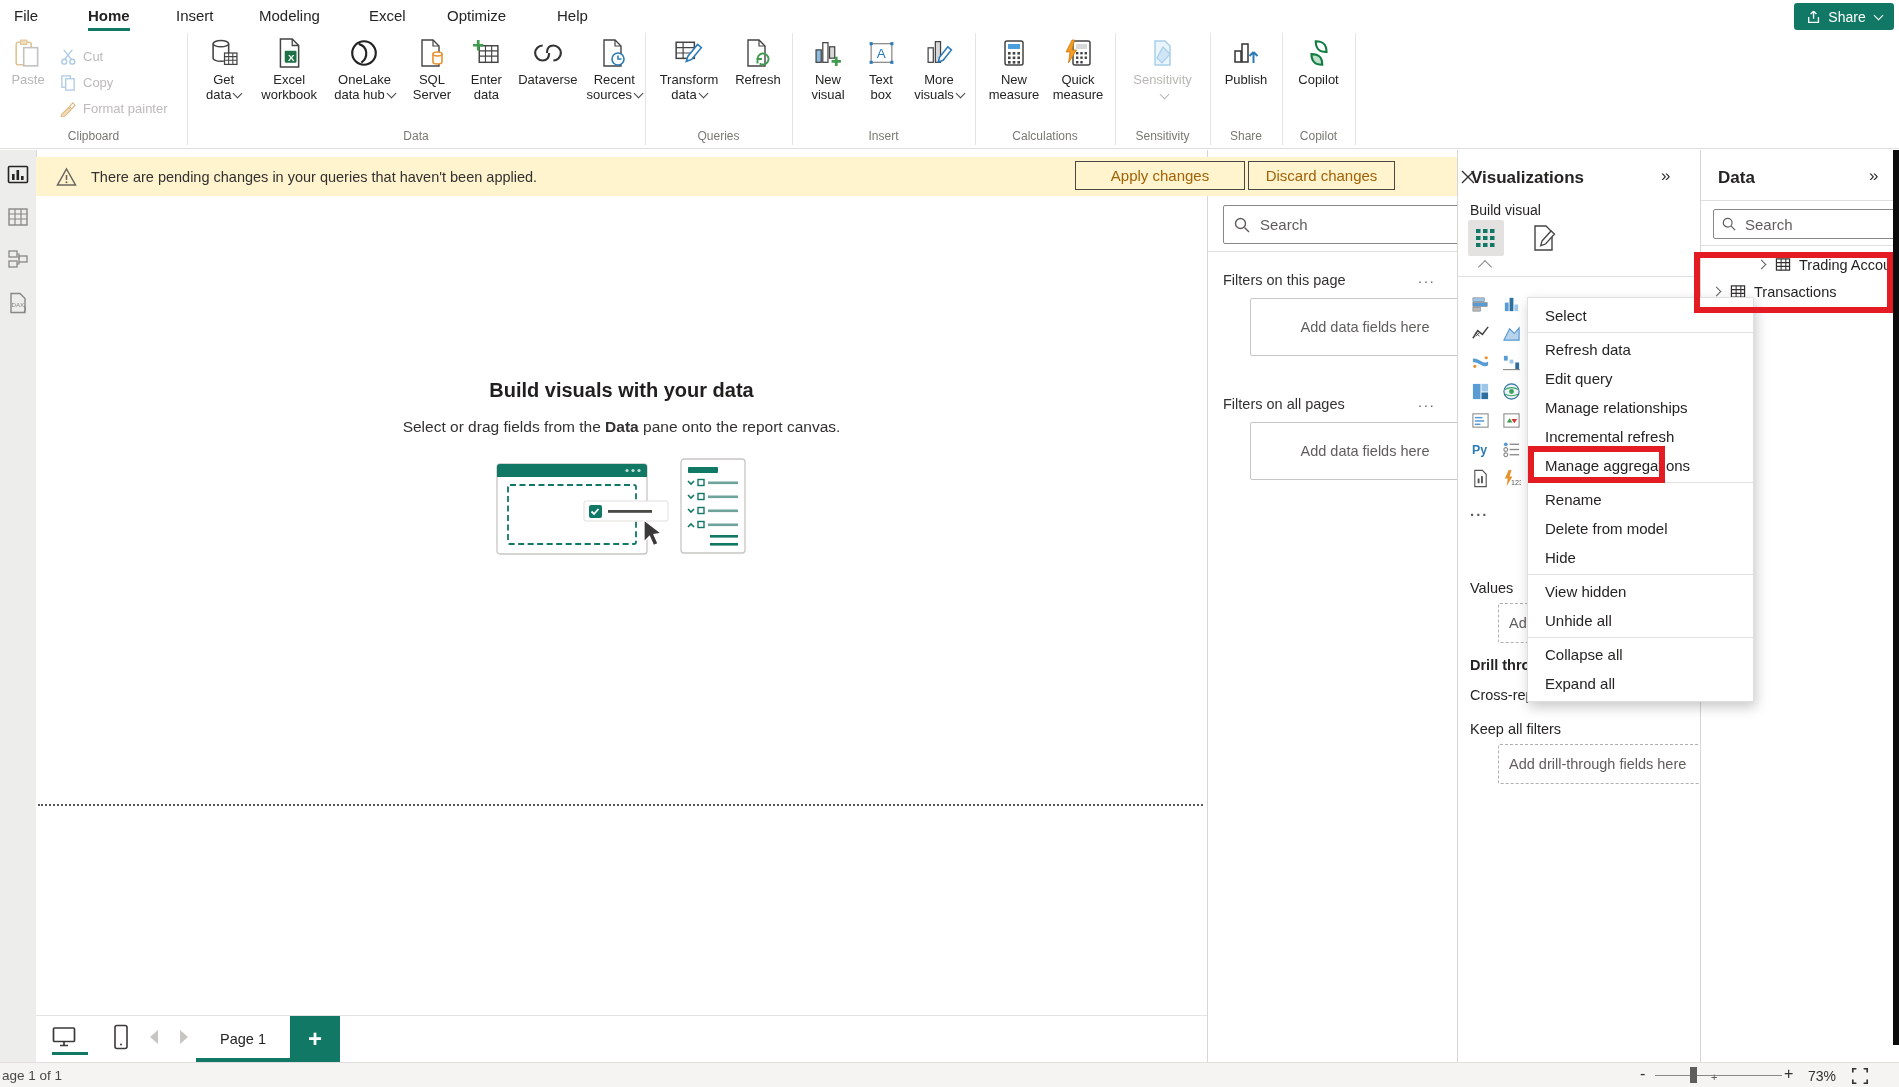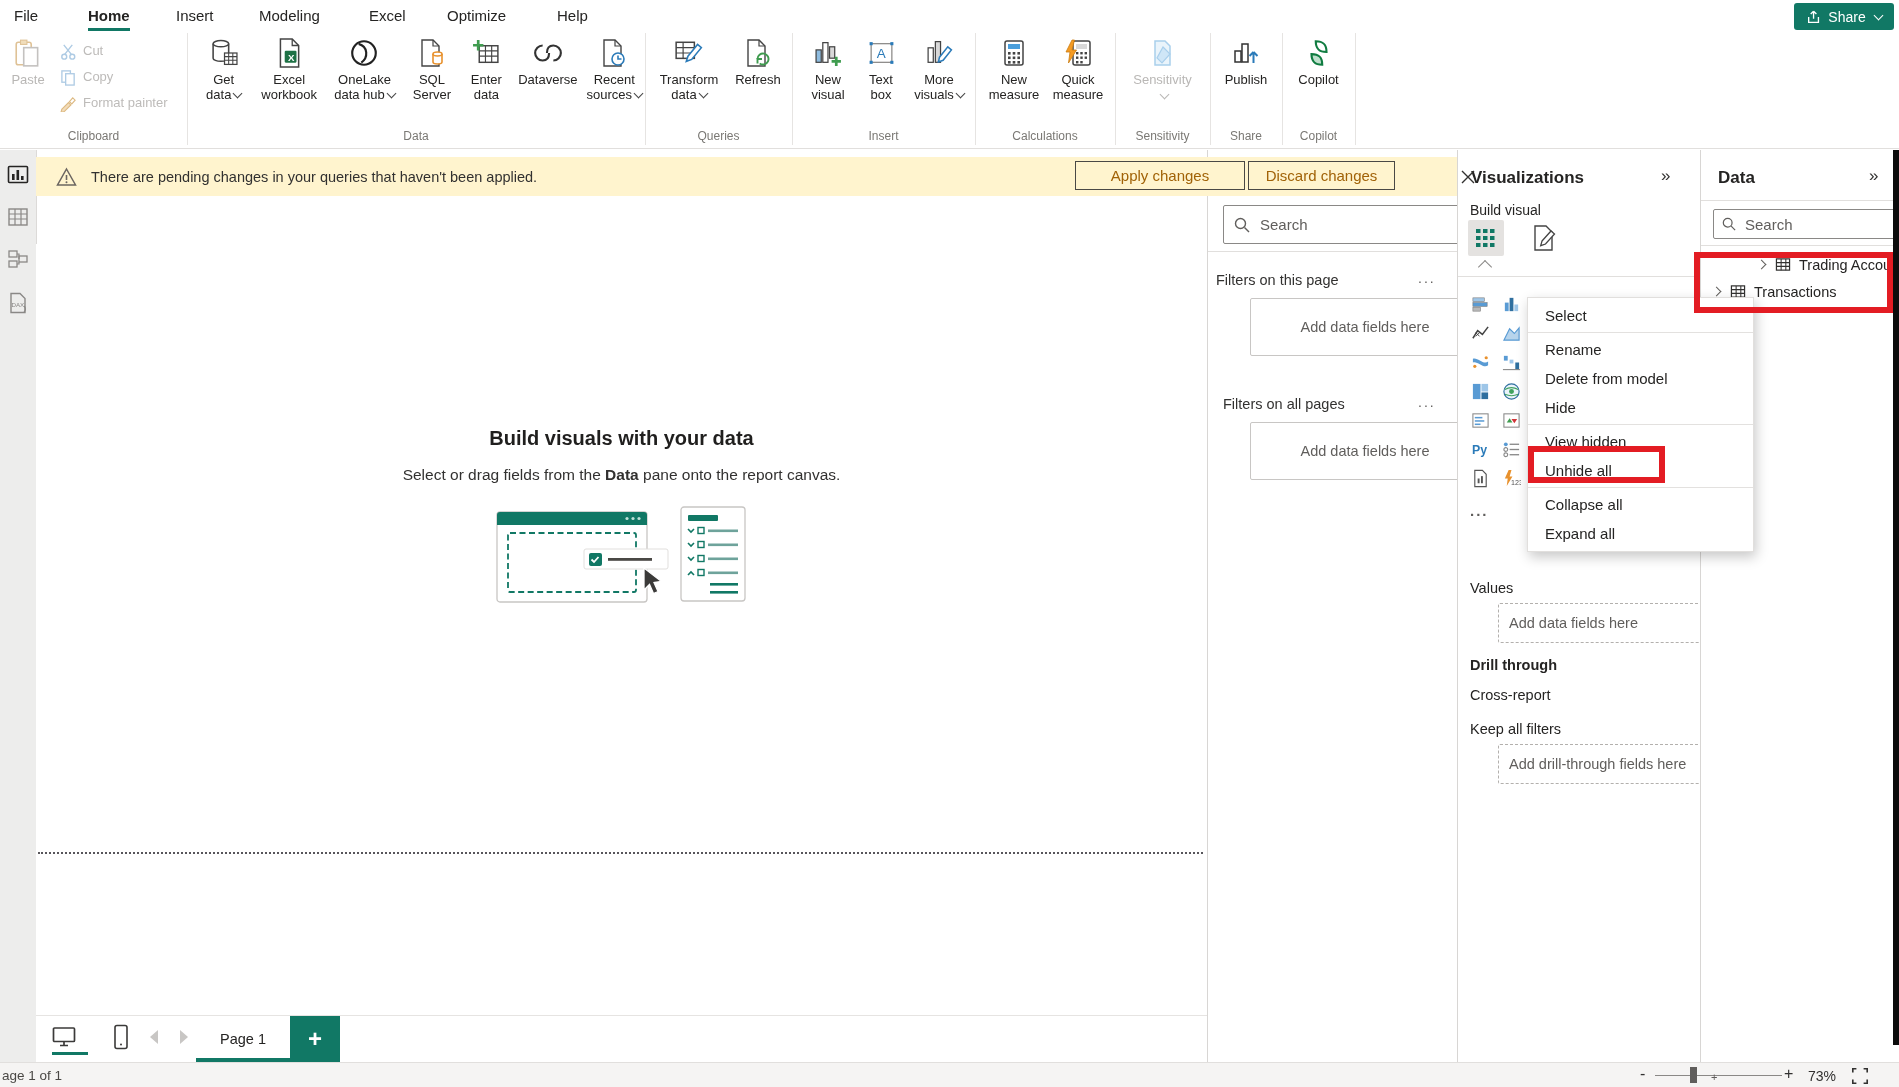--- a/index.html
+++ b/index.html
@@ -21,40 +21,40 @@
   
   .ribbon{position:absolute;left:0;top:33px;width:1899px;height:115px;background:#fff;border-bottom:1px solid #e1dfdd;}
   .rbg{position:absolute;top:0;height:112px;border-right:1px solid #e6e4e2;}
   .rbg .cap{position:absolute;bottom:2px;left:0;width:100%;text-align:center;font-size:12px;color:#7a7874;}
   .rb-row{display:flex;align-items:flex-start;height:90px;}
   .bigbtn{display:flex;flex-direction:column;align-items:center;padding-top:5px;font-size:13px;line-height:15px;
      text-align:center;color:#252423;}
   .bigbtn .ic{height:30px;margin-bottom:4px;}
   .bigbtn.dis{color:#b9b7b5;}
   .smcol{display:flex;flex-direction:column;justify-content:flex-start;padding-top:10px;}
-  .smrow{display:flex;align-items:flex-start;gap:6px;height:26px;font-size:13px;color:#bdbbb9;white-space:nowrap;}
+  .smrow{display:flex;align-items:center;gap:6px;height:26px;font-size:13px;color:#bdbbb9;white-space:nowrap;}
   .pastebtn{width:48px;}
   .rb-collapse{position:absolute;left:1880px;top:130px;width:8px;height:8px;border-left:1.5px solid #8a8886;
      border-top:1.5px solid #8a8886;transform:rotate(45deg);}
 
   
   .banner{position:absolute;left:36px;top:157px;width:1421px;height:39px;background:#fff4ce;
      display:flex;align-items:center;z-index:5;}
   .banner .msg{font-size:14.5px;color:#323130;margin-left:14px;}
   .bbtn{height:29px;border:1px solid #4a4845;background:transparent;font-size:15px;color:#a16207;
      display:flex;align-items:center;justify-content:center;font-family:inherit;}
   .bclose{position:absolute;left:1420px;top:8px;width:24px;height:24px;font-size:19px;color:#323130;
      display:flex;align-items:center;justify-content:center;}
 
   
   .rail{position:absolute;left:0;top:150px;width:36px;height:912px;background:#ededec;border-right:1px solid #dcdad8;}
   .rail .ric{position:absolute;left:7px;width:22px;height:22px;}
 
   
-  .canvas{position:absolute;left:36px;top:196px;width:1171px;height:819px;background:#fff;margin-top:48px;}
+  .canvas{position:absolute;left:36px;top:196px;width:1171px;height:819px;background:#fff;}
   .cv-title{position:absolute;left:0;width:100%;top:183px;text-align:center;font-size:20px;font-weight:bold;color:#201f1e;}
   .cv-sub{position:absolute;left:0;width:100%;top:222px;text-align:center;font-size:15.5px;color:#323130;}
   .illus{position:absolute;left:460px;top:262px;}
   .page-edge{position:absolute;left:2px;top:608px;width:1165px;border-top:2px dotted #58565b;}
 
   
   .pane{position:absolute;top:150px;height:912px;background:#fff;border-left:1px solid #d8d6d4;}
   .pane-title{position:absolute;left:13px;top:18px;font-size:17px;font-weight:bold;color:#252423;}
   .pane-col{position:absolute;top:16px;font-size:17px;color:#323130;letter-spacing:-2px;}
   .searchbox{position:absolute;border:1px solid #8a8886;border-radius:2px;background:#fff;display:flex;align-items:center;}
@@ -541,21 +541,21 @@
     <div class="searchbox" style="left:15px;top:55px;width:223px;height:37px;padding:0 10px;gap:8px">
       <span>
         <svg width="16" height="16" viewBox="0 0 16 16">
             <circle cx="6.5" cy="6.5" r="5" fill="none" stroke="#605e5c" stroke-width="1.4"></circle>
             <line x1="10.5" y1="10.5" x2="15" y2="15" stroke="#605e5c" stroke-width="1.4"></line>
           </svg>
       </span>
       <input placeholder="Search" style="">
     </div>
     <div class="hline" style="left:0;top:101px;width:250px"></div>
-    <div class="fsec-title" style="left:8px;top:122px">Filters on this page</div>
+    <div class="fsec-title" style="left:15px;top:122px">Filters on this page</div>
     <div class="dots" style="left:210px;top:120px">...</div>
     <div class="dropbox" style="left:10px;top:148px;width:228px;height:56px">Add data fields here</div>
     <div class="fsec-title" style="left:15px;top:246px">Filters on all pages</div>
     <div class="dots" style="left:210px;top:244px">...</div>
     <div class="dropbox" style="left:10px;top:272px;width:228px;height:56px">Add data fields here</div>
   </div>
 
   <div class="pane" style="left:1457px;width:243px">
     <div class="pane-title">Visualizations</div>
     <div class="pane-col" style="left:203px">»</div>
@@ -821,20 +821,27 @@
           <span class="tbl-label">Transactions</span>
         </div>
       </div>
   </div>
 
   <div class="cmenu" id="context-menu">
       <div class="cm-group">
         <div class="cm-item">Select</div>
       </div>
       <div class="cm-group">
+        <div class="cm-item">Refresh data</div>
+        <div class="cm-item">Edit query</div>
+        <div class="cm-item">Manage relationships</div>
+        <div class="cm-item">Incremental refresh</div>
+        <div class="cm-item">Manage aggregations</div>
+      </div>
+      <div class="cm-group">
         <div class="cm-item">Rename</div>
         <div class="cm-item">Delete from model</div>
         <div class="cm-item">Hide</div>
       </div>
       <div class="cm-group">
         <div class="cm-item">View hidden</div>
         <div class="cm-item">Unhide all</div>
       </div>
       <div class="cm-group">
         <div class="cm-item">Collapse all</div>

